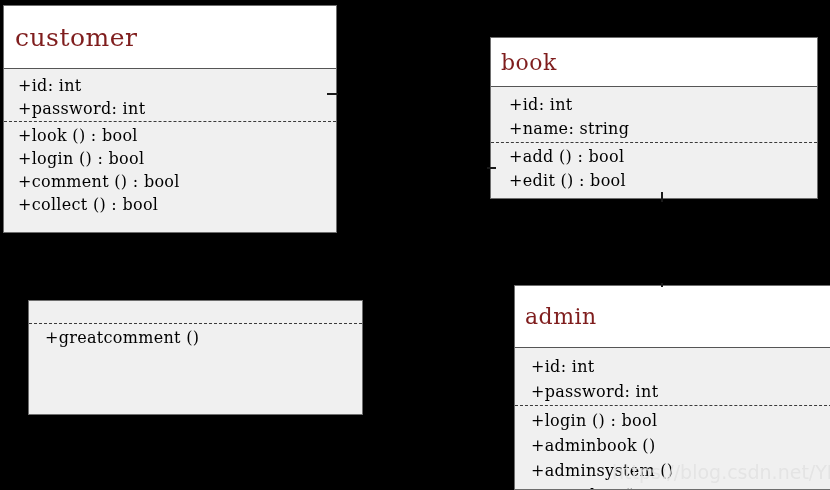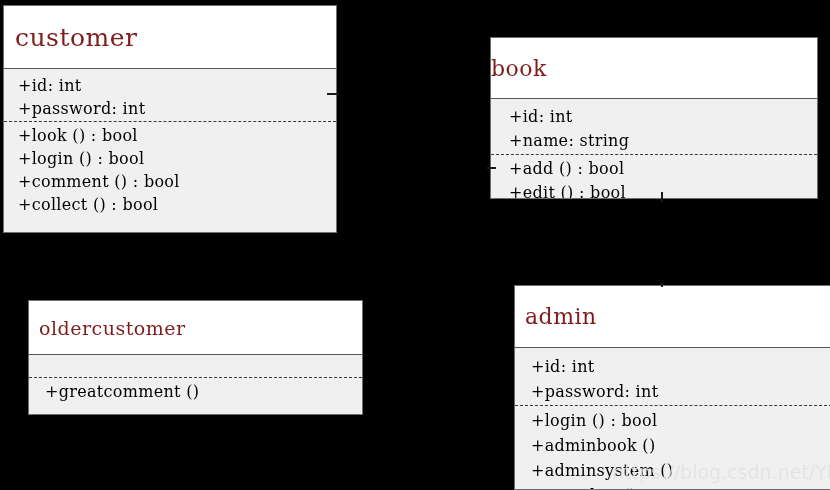--- a/index.html
+++ b/index.html
@@ -56,21 +56,21 @@
 
   
   .box-customer { left: 3px;   top: 5px;   width: 334px; height: 228px; }
   .box-customer .uml-header { height: 63px; padding-left: 11px; }
   .box-customer .uml-title  { font-size: 25px; }
   .box-customer .uml-row    { font-size: 16px; line-height: 23px; padding-left: 14px; }
   .box-customer .uml-section.attrs { padding-top: 5px; padding-bottom: 1px; }
   .box-customer .uml-section.ops   { padding-top: 2px; }
 
   .box-book { left: 490px; top: 37px; width: 328px; height: 162px; }
-  .box-book .uml-header { height: 61px; }
+  .box-book .uml-header { height: 49px; padding-left: 10px; }
   .box-book .uml-title  { font-size: 22px; }
   .box-book .uml-row    { font-size: 16px; line-height: 24px; padding-left: 18px; }
   .box-book .uml-section.attrs { padding-top: 6px; padding-bottom: 1px; }
   .box-book .uml-section.ops   { padding-top: 2px; }
 
   .box-oldercustomer { left: 28px; top: 300px; width: 335px; height: 115px; }
   .box-oldercustomer .uml-header { height: 54px; padding-left: 10px; }
   .box-oldercustomer .uml-title  { font-size: 19px; }
   .box-oldercustomer .uml-row    { font-size: 16px; line-height: 24px; padding-left: 16px; }
   .box-oldercustomer .uml-section.attrs { height: 23px; padding: 0; }
@@ -135,23 +135,20 @@
       <div class="uml-row">+id: int</div>
       <div class="uml-row">+name: string</div>
     </div>
     <div class="uml-section ops">
       <div class="uml-row">+add () : bool</div>
       <div class="uml-row">+edit () : bool</div>
     </div>
   </div>
 
   <div class="uml-class box-oldercustomer">
-    <div class="uml-header">
-      <span class="uml-title">oldercustomer</span>
-    </div>
     <div class="uml-section attrs empty-attrs"></div>
     <div class="uml-section ops">
       <div class="uml-row">+greatcomment ()</div>
     </div>
   </div>
 
   <div class="uml-class box-admin">
     <div class="uml-header">
       <span class="uml-title">admin</span>
     </div>

